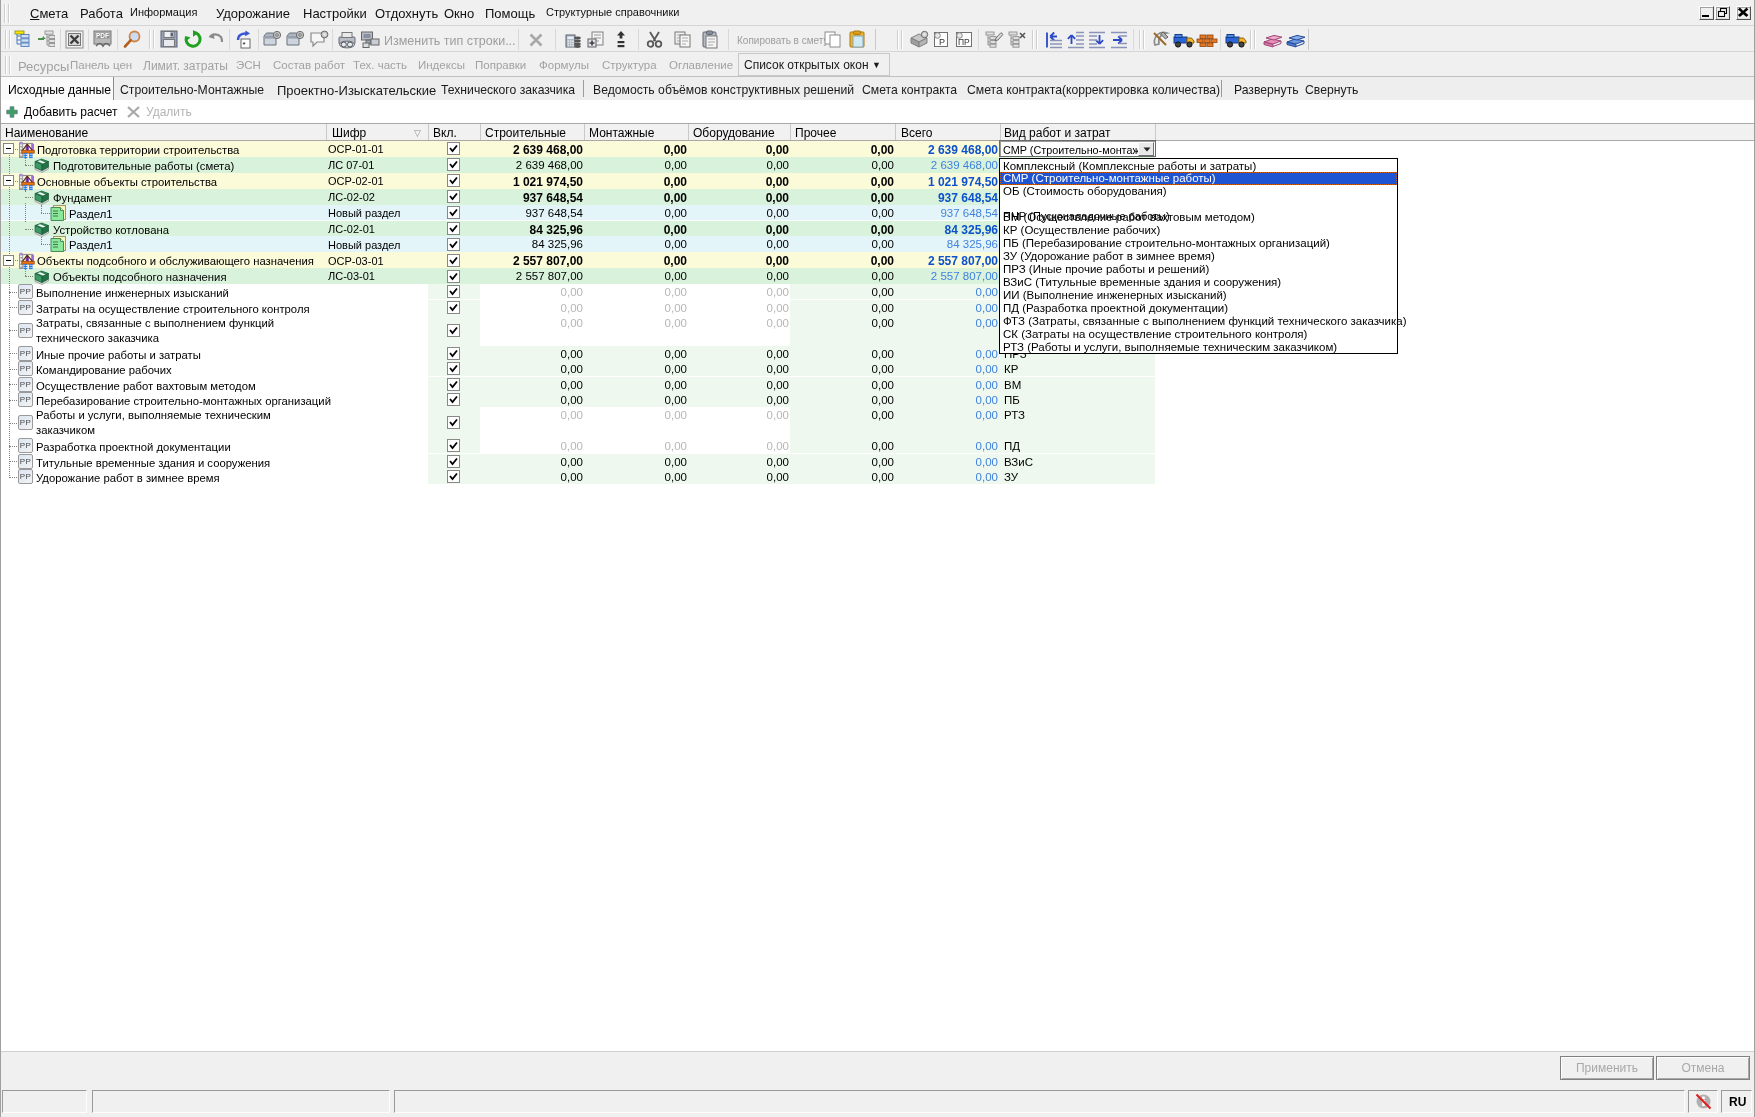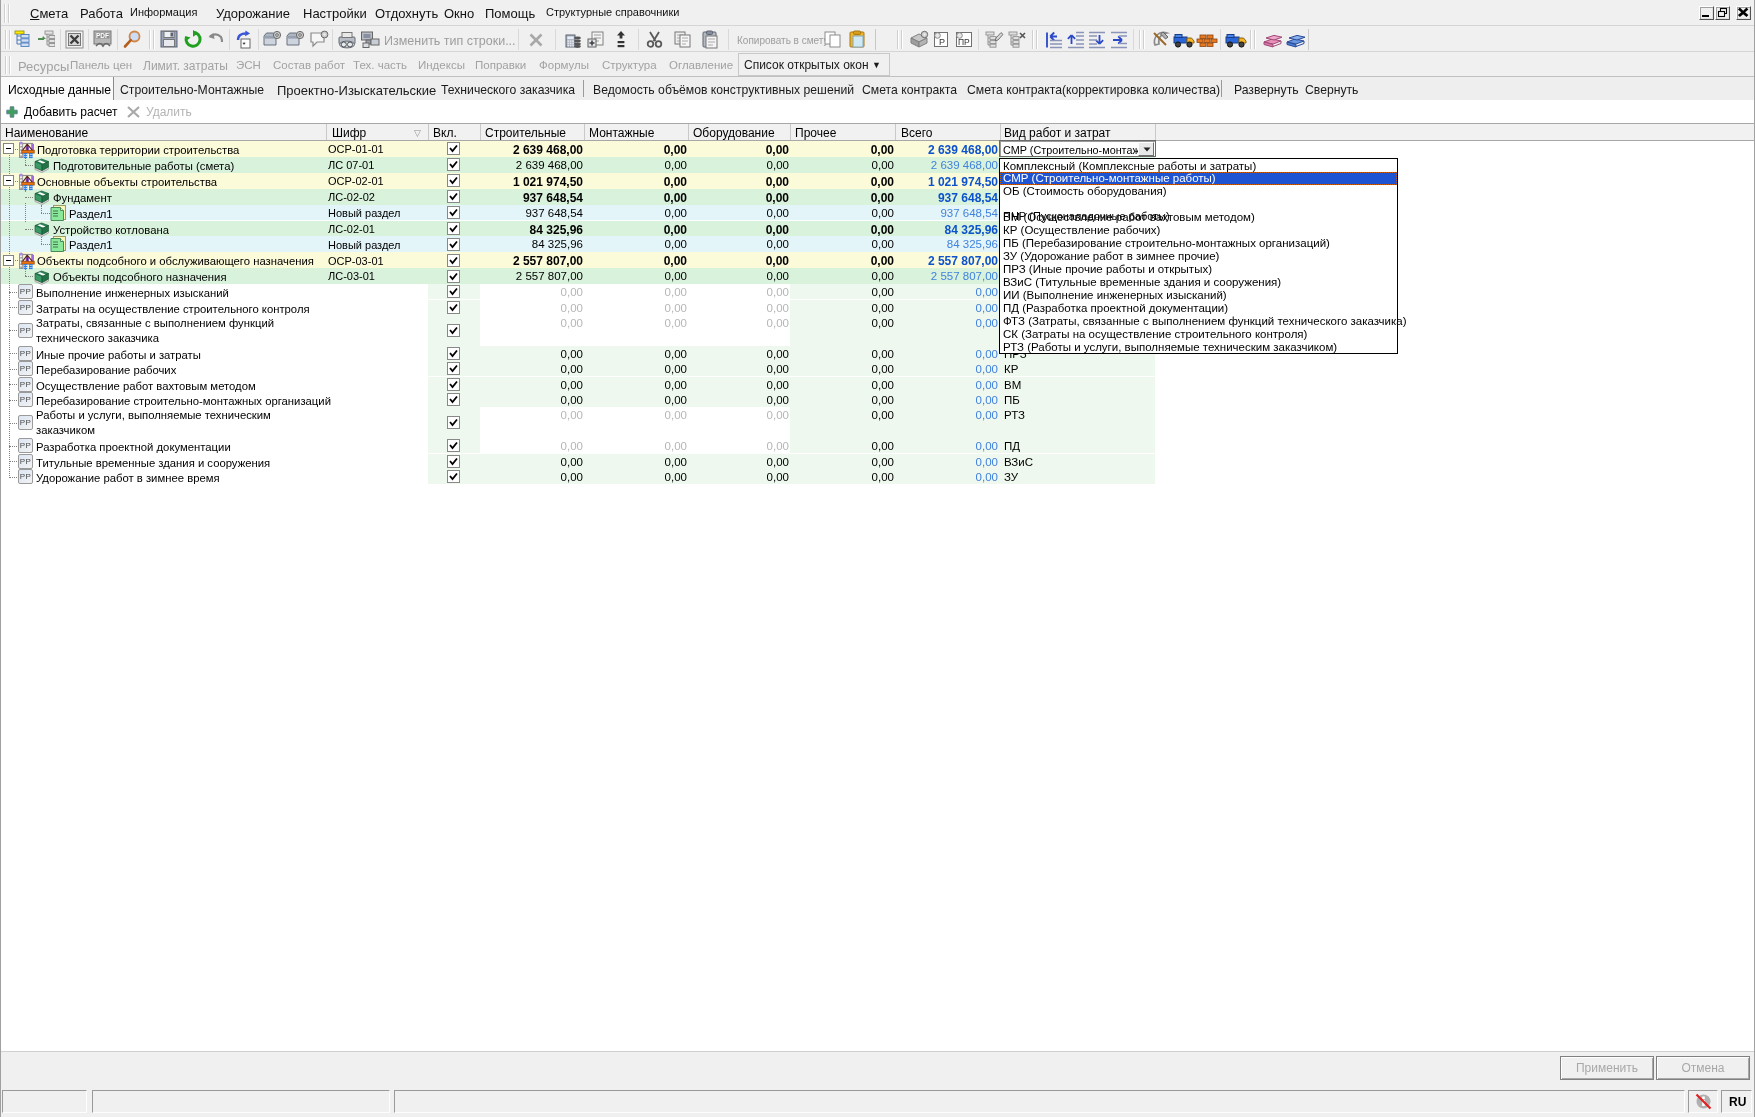--- a/index.html
+++ b/index.html
@@ -532,21 +532,21 @@
       <path d="M2 5 L4.5 8 L9 2.5" stroke="#000" stroke-width="1.8" fill="none"></path>
     </svg>
   </div>
 <div class="abs" style="right:1172px;top:347.7px;font-size:11.5px;font-weight:normal;color:#000;white-space:nowrap">0,00</div>
 <div class="abs" style="right:1068px;top:347.7px;font-size:11.5px;font-weight:normal;color:#000;white-space:nowrap">0,00</div>
 <div class="abs" style="right:966px;top:347.7px;font-size:11.5px;font-weight:normal;color:#000;white-space:nowrap">0,00</div>
 <div class="abs" style="right:861px;top:347.7px;font-size:11.5px;font-weight:normal;color:#000;white-space:nowrap">0,00</div>
 <div class="abs" style="right:757px;top:347.7px;font-size:11.5px;font-weight:normal;color:#4082dd;white-space:nowrap">0,00</div>
 <div class="txt" style="left:1004px;top:347.7px;font-size:11.5px;color:#000">ПРЗ</div>
 <div class="abs" style="left:428px;top:361.1px;width:727px;height:15.4px;background:#eef8ee"></div>
-<div class="abs" style="left:36px;top:363.1px;font-size:11.3px;color:#000;line-height:15.2px;white-space:nowrap">Перебазирование рабочих</div>
+<div class="abs" style="left:36px;top:363.1px;font-size:11.3px;color:#000;line-height:15.2px;white-space:nowrap">Командирование рабочих</div>
 <div class="abs" style="left:447px;top:362.3px;width:13px;height:13px;background:#fff;border:1px solid #888">
     <svg width="11" height="11" viewBox="0 0 11 11" style="position:absolute;left:0;top:0">
       <path d="M2 5 L4.5 8 L9 2.5" stroke="#000" stroke-width="1.8" fill="none"></path>
     </svg>
   </div>
 <div class="abs" style="right:1172px;top:363.1px;font-size:11.5px;font-weight:normal;color:#000;white-space:nowrap">0,00</div>
 <div class="abs" style="right:1068px;top:363.1px;font-size:11.5px;font-weight:normal;color:#000;white-space:nowrap">0,00</div>
 <div class="abs" style="right:966px;top:363.1px;font-size:11.5px;font-weight:normal;color:#000;white-space:nowrap">0,00</div>
 <div class="abs" style="right:861px;top:363.1px;font-size:11.5px;font-weight:normal;color:#000;white-space:nowrap">0,00</div>
 <div class="abs" style="right:757px;top:363.1px;font-size:11.5px;font-weight:normal;color:#4082dd;white-space:nowrap">0,00</div>
@@ -811,22 +811,22 @@
   </svg>
 <div class="abs" style="left:999px;top:158px;width:399px;height:195.9px;background:#fff;border:1px solid #000"></div>
 <div class="txt" style="left:1003px;top:159.5px;font-size:11.5px;color:#000">Комплексный (Комплексные работы и затраты)</div>
 <div class="abs" style="left:1000px;top:171.9px;width:397px;height:12.9px;background:#1e53d2;outline:1px dotted #d06000;outline-offset:-1px"></div>
 <div class="txt" style="left:1003px;top:172.4px;font-size:11.5px;color:#fff">СМР (Строительно-монтажные работы)</div>
 <div class="txt" style="left:1003px;top:185.4px;font-size:11.5px;color:#000">ОБ (Стоимость оборудования)</div>
 <div class="txt" style="left:1003px;top:210px;font-size:11px;color:#000">ПНР (Пусконаладочные работы)</div>
 <div class="txt" style="left:1003px;top:211.2px;font-size:11.5px;color:#000">ВМ (Осуществление работ вахтовым методом)</div>
 <div class="txt" style="left:1003px;top:224.2px;font-size:11.5px;color:#000">КР (Осуществление рабочих)</div>
 <div class="txt" style="left:1003px;top:237.1px;font-size:11.5px;color:#000">ПБ (Перебазирование строительно-монтажных организаций)</div>
-<div class="txt" style="left:1003px;top:250.0px;font-size:11.5px;color:#000">ЗУ (Удорожание работ в зимнее прочие)</div>
-<div class="txt" style="left:1003px;top:262.9px;font-size:11.5px;color:#000">ПРЗ (Иные прочие работы и открытых)</div>
+<div class="txt" style="left:1003px;top:250.0px;font-size:11.5px;color:#000">ЗУ (Удорожание работ в зимнее время)</div>
+<div class="txt" style="left:1003px;top:262.9px;font-size:11.5px;color:#000">ПРЗ (Иные прочие работы и решений)</div>
 <div class="txt" style="left:1003px;top:275.9px;font-size:11.5px;color:#000">ВЗиС (Титульные временные здания и сооружения)</div>
 <div class="txt" style="left:1003px;top:288.8px;font-size:11.5px;color:#000">ИИ (Выполнение инженерных изысканий)</div>
 <div class="txt" style="left:1003px;top:301.7px;font-size:11.5px;color:#000">ПД (Разработка проектной документации)</div>
 <div class="txt" style="left:1003px;top:314.7px;font-size:11.5px;color:#000">ФТЗ (Затраты, связанные с выполнением функций технического заказчика)</div>
 <div class="txt" style="left:1003px;top:327.6px;font-size:11.5px;color:#000">СК (Затраты на осуществление строительного контроля)</div>
 <div class="txt" style="left:1003px;top:340.5px;font-size:11.5px;color:#000">РТЗ (Работы и услуги, выполняемые техническим заказчиком)</div>
 <div class="abs" style="left:1px;top:1051px;width:1753px;height:37px;background:#f0f0f0;border-top:1px solid #d0d0d0"></div>
 <div class="abs" style="left:1560px;top:1056px;width:94px;height:24px;background:#f0f0f0;border:1px solid #808080;box-shadow:1px 1px 0 #fff inset,-1px -1px 0 #a8a8a8 inset"></div>
 <div class="abs" style="left:1560px;top:1061px;width:94px;text-align:center;font-size:12px;color:#a8a8a8">Применить</div>
 <div class="abs" style="left:1656px;top:1056px;width:94px;height:24px;background:#f0f0f0;border:1px solid #808080;box-shadow:1px 1px 0 #fff inset,-1px -1px 0 #a8a8a8 inset"></div>

